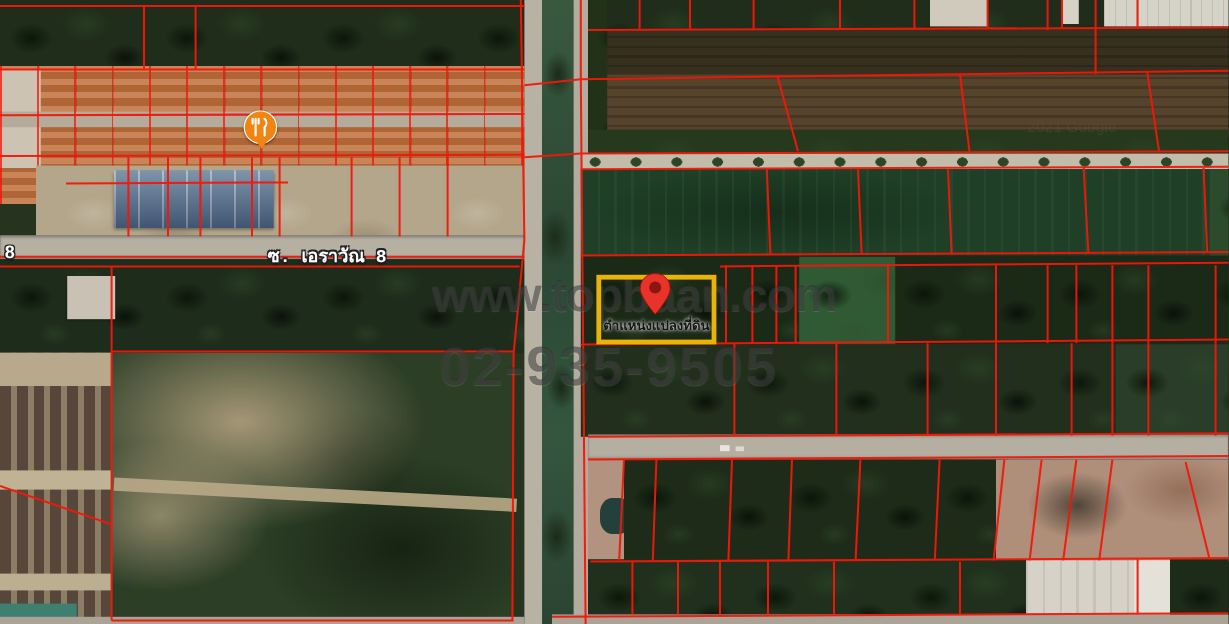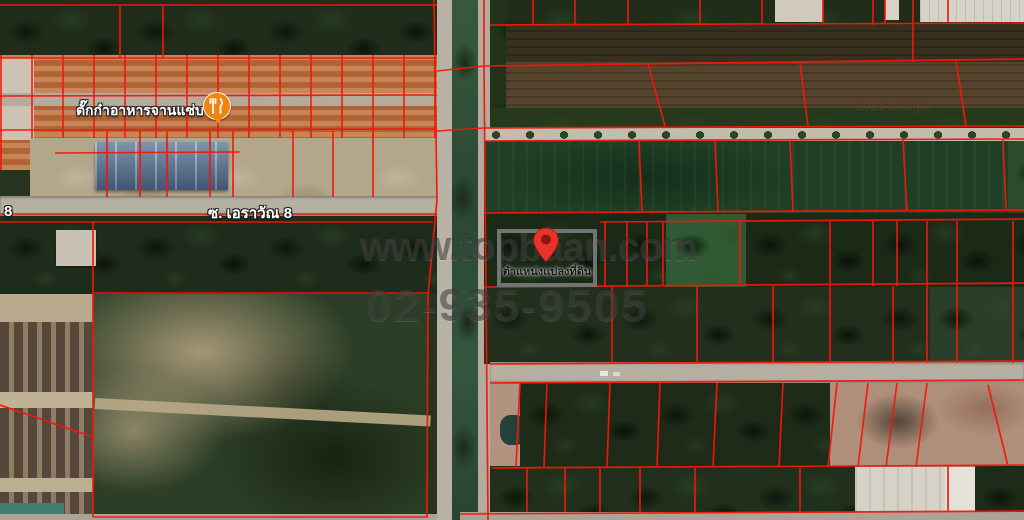--- a/index.html
+++ b/index.html
@@ -20,21 +20,21 @@
       radial-gradient(44px 26px at 72% 62%, rgba(92,76,50,.28), transparent 70%);
     background-size:160px 100px;}
   .road{background-color:#bcb6a8;}
   .streaks{background-image:repeating-linear-gradient(0deg, rgba(0,0,0,.18) 0 2px, transparent 2px 8px);}
   
   .maplabel{color:#fff;font-weight:bold;white-space:nowrap;
     text-shadow:-1px -1px 0 #222,1px -1px 0 #222,-1px 1px 0 #222,1px 1px 0 #222,0 2px 2px rgba(0,0,0,.6);}
   .wm{color:rgba(38,38,38,.5);font-weight:bold;white-space:nowrap;
       text-shadow:0 1px 1px rgba(255,255,255,.14);letter-spacing:-1px;}
   .credit{color:rgba(95,78,55,.45);font-size:13px;white-space:nowrap;}
-  #hl-box{border:4px solid #737373;background:transparent;}
+  #hl-box{border:4px solid #eab308;background:transparent;}
   #plot-label{position:absolute;left:0;right:0;bottom:3px;text-align:center;
     font-size:11px;font-weight:bold;color:#151515;white-space:nowrap;
     text-shadow:0 0 2px rgba(255,255,255,.9),0 0 4px rgba(255,255,255,.6);}
   #poi{width:26px;height:26px;border-radius:50%;background:#f28411;
     border:1.5px solid rgba(255,255,255,.95);box-shadow:0 1px 2px rgba(0,0,0,.5);}
   #poi:after{content:"";position:absolute;left:9px;top:24px;border:5px solid transparent;
     border-top:7px solid #f28411;}
   svg{display:block;}
 </style>
 </head>
@@ -186,22 +186,21 @@
         <line x1="600" y1="468" x2="600" y2="512"></line>
       <line x1="640" y1="468" x2="640" y2="512"></line>
         <line x1="695" y1="468" x2="695" y2="512"></line>
         <line x1="800" y1="468" x2="800" y2="512"></line>
       <line x1="948" y1="466" x2="948" y2="512"></line>
       <line x1="460" y1="514" x2="1024" y2="511"></line>
     </g>
   </svg>
 
   <div class="abs maplabel" style="left:4px;top:202px;font-size:15px;">8</div>
-  <div class="abs maplabel" style="left:208px;top:201px;font-size:15px;">ซ. เอราวัณ 8</div>
-  <div class="abs maplabel" style="left:76px;top:99px;font-size:14px;">ตั๊กก๋าอาหารจานแซ่บ</div>
+  <div class="abs maplabel" style="left:223px;top:201px;font-size:15px;font-family:Liberation Mono, monospace;">ซ. เอราวัณ 8</div>
 
   <div id="poi" class="abs" style="left:203px;top:92px;">
     <svg width="26" height="26" viewBox="0 0 26 26">
       <g stroke="#ffffff" stroke-width="1.8" fill="none" stroke-linecap="round">
         <path d="M9 6 v5 M9 11 v9"></path>
           <path d="M6.5 6 v4 M11.5 6 v4"></path>
         <path d="M16.5 6 c2 2 2 5 0 7 v7"></path>
       </g>
     </svg>
   </div>

